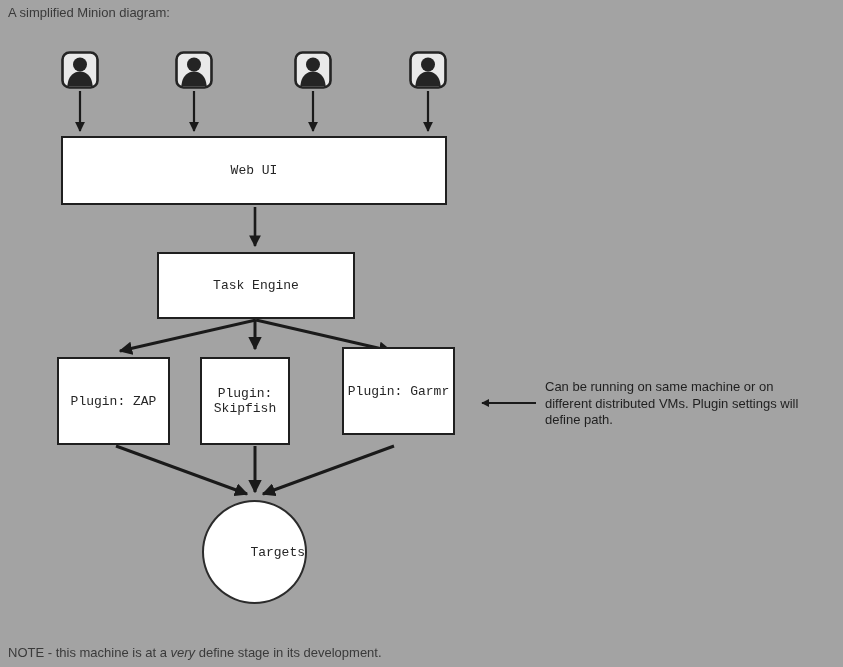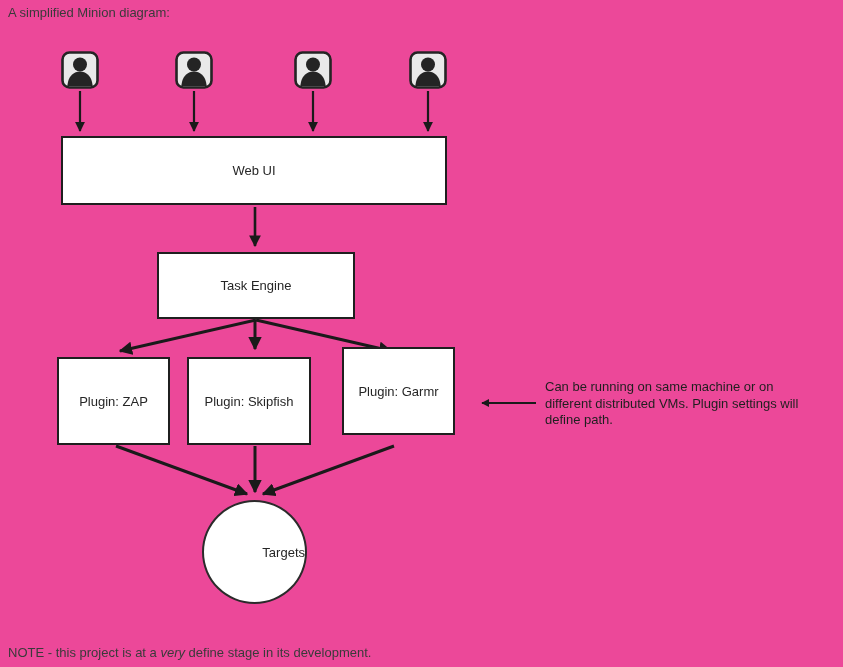--- a/index.html
+++ b/index.html
@@ -1,27 +1,27 @@
 <!DOCTYPE html>
 <html><head>
 <meta charset="utf-8">
 <style>
   html,body{margin:0;padding:0;background:#ffffff;}
   body{font-family:"Liberation Sans","DejaVu Sans",sans-serif;}
-  .canvas{position:relative;width:843px;height:667px;background:#ec4899;overflow:hidden;}
+  .canvas{position:relative;width:843px;height:667px;background:#a3a3a3;overflow:hidden;}
   .page-title{position:absolute;left:8px;top:5px;font-size:13px;color:#3a3a3a;}
   .arrow-layer{position:absolute;left:0;top:0;pointer-events:none;}
   .user-icon{position:absolute;width:38px;height:38px;top:51px;}
   .ic1{left:61px;}.ic2{left:175px;}.ic3{left:294px;}.ic4{left:409px;}
   .node{position:absolute;background:#fff;border:2.6px solid #1f1f1f;box-sizing:border-box;
-        display:flex;align-items:center;justify-content:center;font-size:13px;color:#262626;text-align:center;}
+        display:flex;align-items:center;justify-content:center;font-size:13px;color:#262626;text-align:center;font-family:Liberation Mono, monospace;}
   .web-ui{left:61px;top:136px;width:386px;height:69px;}
   .task-engine{left:157px;top:252px;width:198px;height:67px;align-items:center;}
   .plugin-zap{left:57px;top:357px;width:113px;height:88px;}
-  .plugin-skipfish{left:187px;top:357px;width:124px;height:88px;justify-content:center;}
+  .plugin-skipfish{left:200px;top:357px;width:90px;height:88px;justify-content:center;}
   .plugin-garmr{left:342px;top:347px;width:113px;height:88px;}
   .targets{left:202px;top:500px;width:105px;height:104px;border-radius:50%;border:2.2px solid #2b2b2b;justify-content:flex-end;}
   .annotation{position:absolute;left:545px;top:379px;width:300px;font-size:13px;line-height:16.5px;color:#1f1f1f;}
   .annotation div{white-space:nowrap;}
   .note{position:absolute;left:8px;top:645px;font-size:13px;color:#3a3a3a;}
   .note .it{font-style:italic;}
 </style>
 </head>
 <body>
 
@@ -103,15 +103,15 @@
   <div class="node targets">
     <span>Targets</span>
   </div>
 
   <div class="annotation">
     <div>Can be running on same machine or on</div>
     <div>different distributed VMs. Plugin settings will</div>
     <div>define path.</div>
   </div>
 
-  <div class="note"><span>NOTE - this project is at a </span><span class="it">very</span><span> define stage in its development.</span></div>
+  <div class="note"><span>NOTE - this machine is at a </span><span class="it">very</span><span> define stage in its development.</span></div>
 
 </div>
 
 </body></html>

